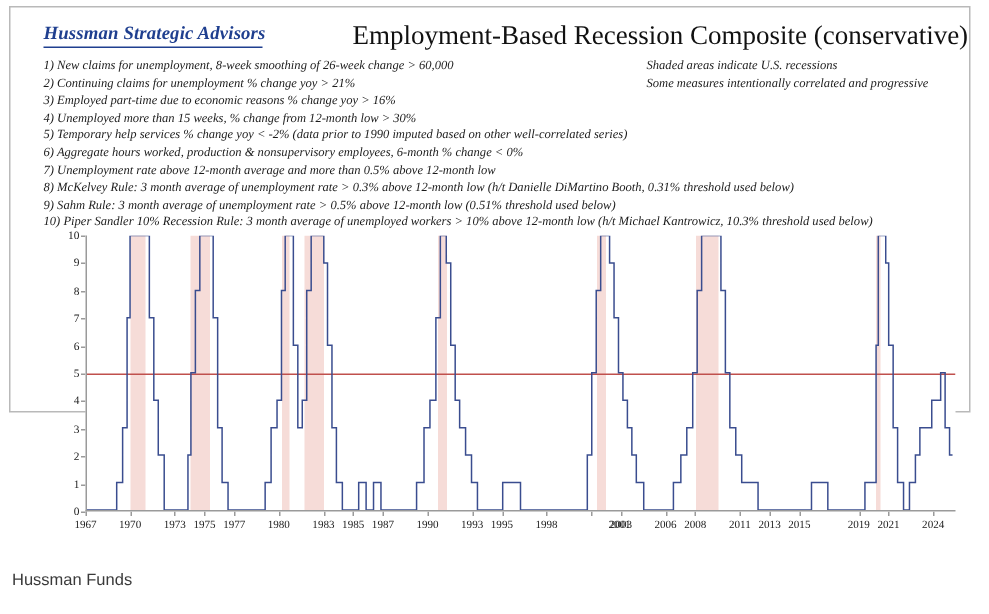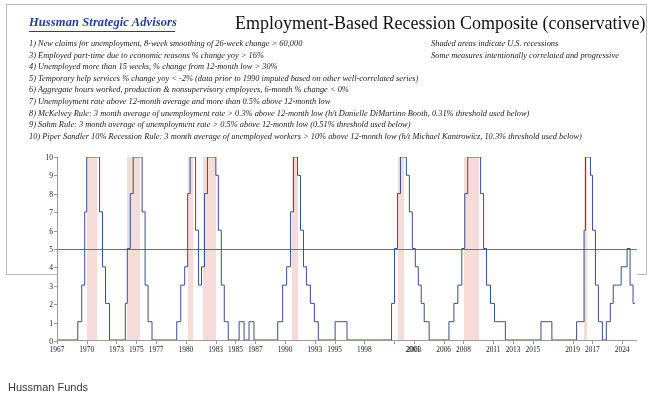--- a/index.html
+++ b/index.html
@@ -158,20 +158,21 @@
 <div id="page">
 
   <div class="card">
 
     <div class="brand">Hussman Strategic Advisors</div>
     <div class="brand-underline"></div>
     <div class="title">Employment-Based Recession Composite (conservative)</div>
 
     <div class="notes">
       <div>1) New claims for unemployment, 8-week smoothing of 26-week change &gt; 60,000</div>
+      <div>2) Continuing claims for unemployment % change yoy &gt; 21%</div>
       <div>3) Employed part-time due to economic reasons % change yoy &gt; 16%</div>
       <div>4) Unemployed more than 15 weeks, % change from 12-month low &gt; 30%</div>
       <div>5) Temporary help services % change yoy &lt; -2% (data prior to 1990 imputed based on other well-correlated series)</div>
       <div>6) Aggregate hours worked, production &amp; nonsupervisory employees, 6-month % change &lt; 0%</div>
       <div>7) Unemployment rate above 12-month average and more than 0.5% above 12-month low</div>
       <div>8) McKelvey Rule: 3 month average of unemployment rate &gt; 0.3% above 12-month low (h/t Danielle DiMartino Booth, 0.31% threshold used below)</div>
       <div>9) Sahm Rule: 3 month average of unemployment rate &gt; 0.5% above 12-month low (0.51% threshold used below)</div>
       <div>10) Piper Sandler 10% Recession Rule: 3 month average of unemployed workers &gt; 10% above 12-month low (h/t Michael Kantrowicz, 10.3% threshold used below)</div>
     </div>
 
@@ -241,21 +242,21 @@
           <div class="xaxis-label" style="left: 428.496px;">2008</div>
           <div class="xtick" style="left: 428.496px;"></div>
           <div class="xaxis-label" style="left: 458.239px;">2011</div>
           <div class="xtick" style="left: 458.239px;"></div>
           <div class="xaxis-label" style="left: 478.068px;">2013</div>
           <div class="xtick" style="left: 478.068px;"></div>
           <div class="xaxis-label" style="left: 497.897px;">2015</div>
           <div class="xtick" style="left: 497.897px;"></div>
           <div class="xaxis-label" style="left: 537.556px;">2019</div>
           <div class="xtick" style="left: 537.556px;"></div>
-          <div class="xaxis-label" style="left: 557.385px;">2017</div>
+          <div class="xaxis-label" style="left: 557.385px;">2021</div>
           <div class="xtick" style="left: 557.385px;"></div>
           <div class="xaxis-label" style="left: 587.128px;">2024</div>
           <div class="xtick" style="left: 587.128px;"></div>
         </div>
       <div class="plot-inner" id="plotInner">
         <div id="bands">
             <div class="recession" style="left: 28.9504px; width: 9.91453px; background: rgb(246, 220, 216);"></div>
             <div class="recession" style="left: 68.6085px; width: 13.1863px; background: rgb(246, 220, 216);"></div>
             <div class="recession" style="left: 129.682px; width: 4.95726px; background: rgb(246, 220, 216);"></div>
             <div class="recession" style="left: 144.554px; width: 13.2855px; background: rgb(246, 220, 216);"></div>

